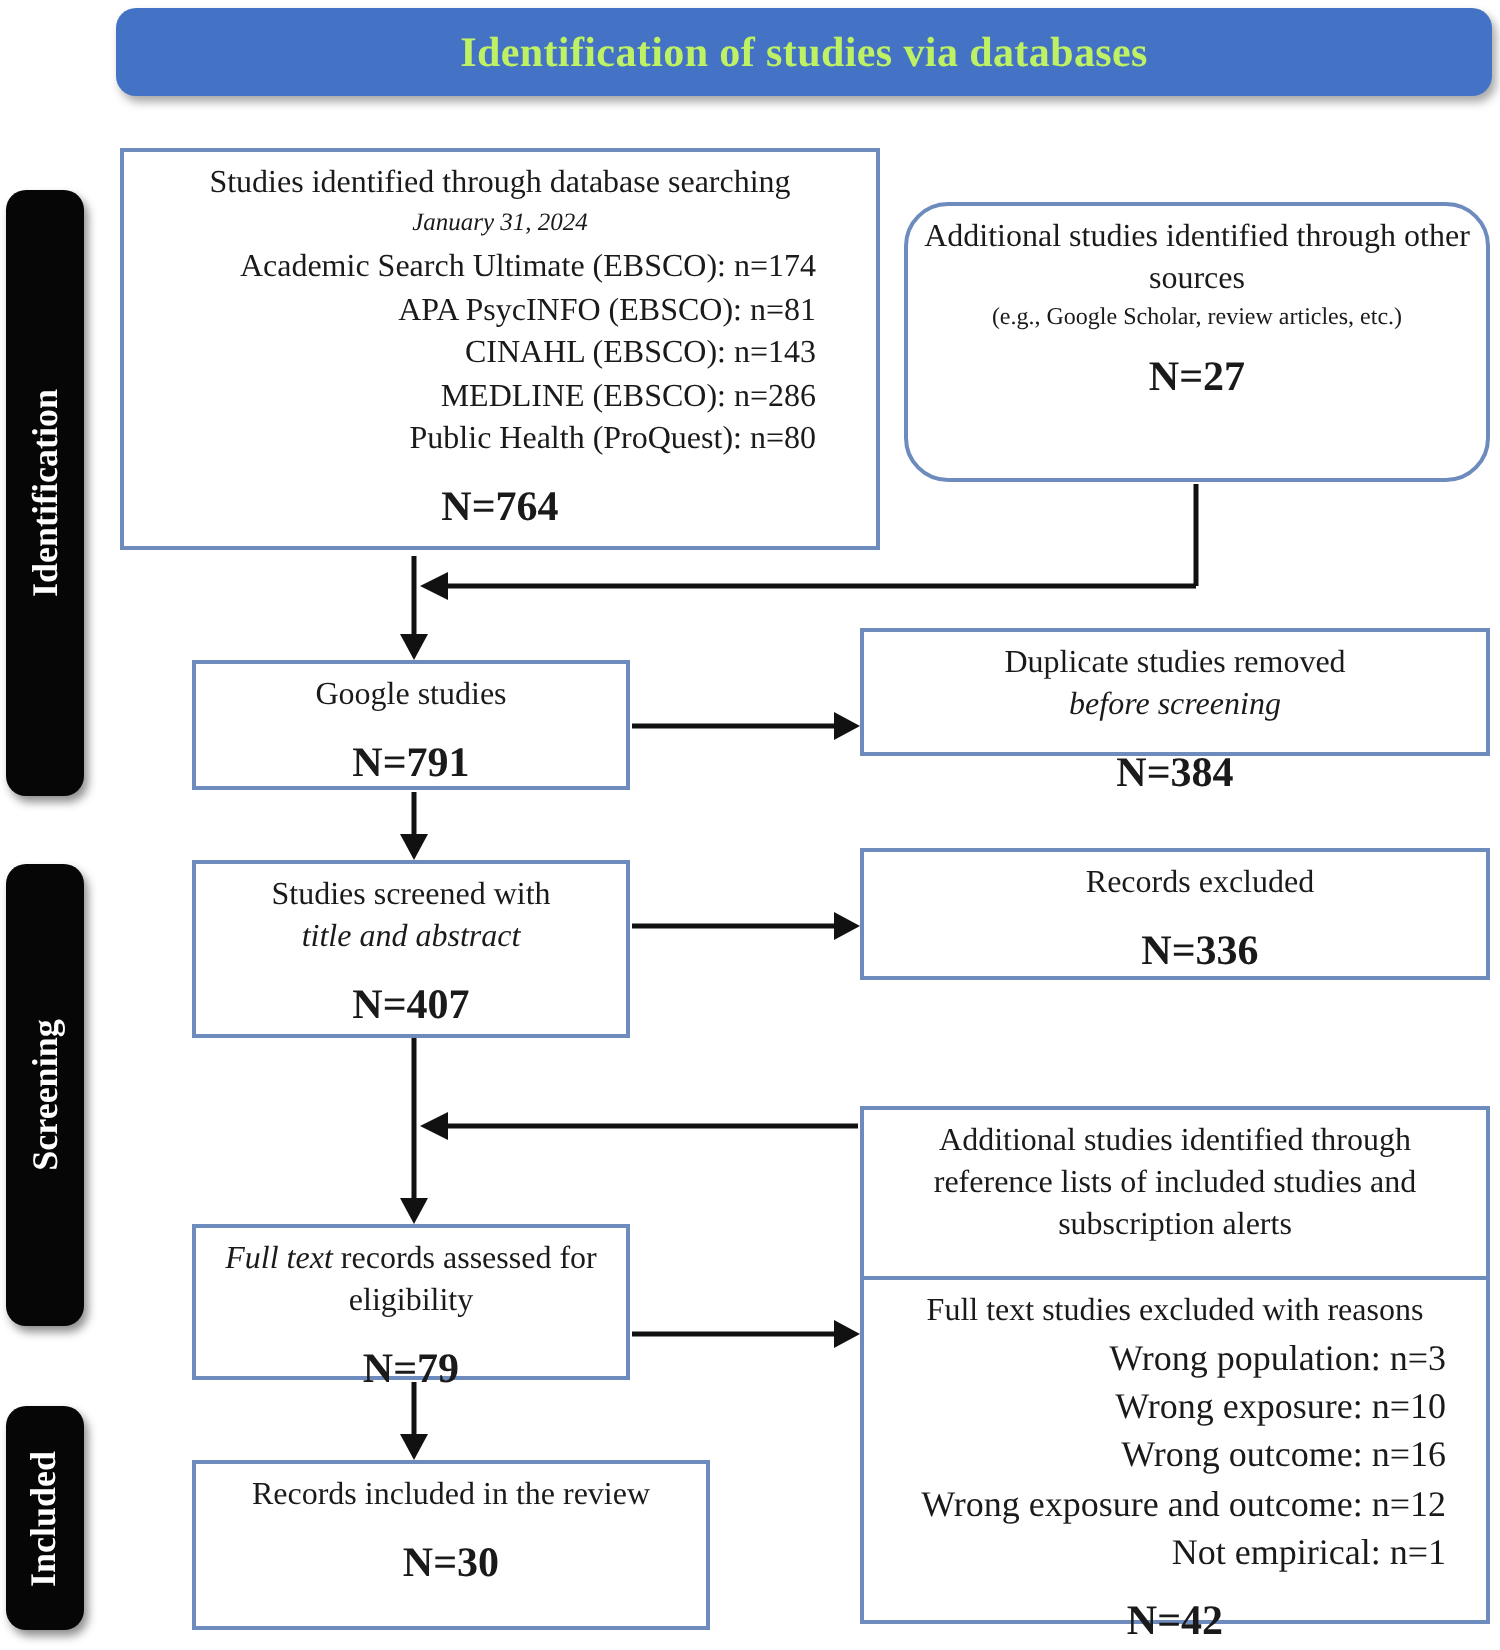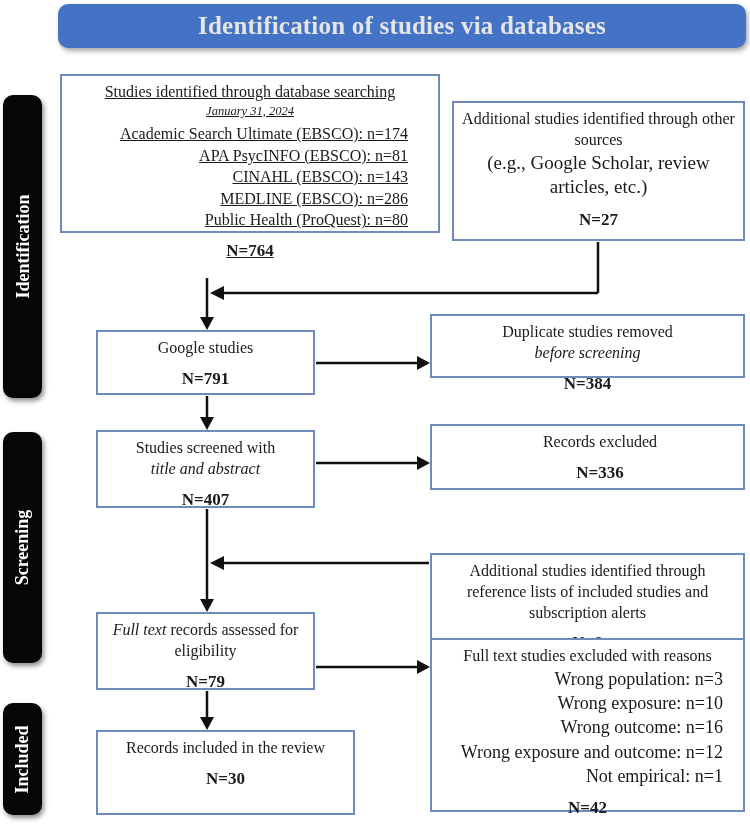--- a/index.html
+++ b/index.html
@@ -9,21 +9,21 @@
   }
   .canvas{position:absolute;inset:0;width:750px;height:825px;}
 
   
   .banner{
     position:absolute;left:58px;top:4px;width:688px;height:44px;
     background:#4472C4;border-radius:10px;
     box-shadow:2px 3px 5px rgba(0,0,0,0.35);
     display:flex;align-items:center;justify-content:center;
   }
-  .banner span{color:#e5e5e5;font-weight:bold;font-size:25px;letter-spacing:0.2px;}
+  .banner span{color:#bef264;font-weight:bold;font-size:21px;letter-spacing:0.2px;}
 
   
   .stage{
     position:absolute;left:3px;width:39px;background:#060606;border-radius:10px;
     box-shadow:2px 3px 5px rgba(0,0,0,0.45);
     display:flex;align-items:center;justify-content:center;
   }
   .stage span{
     transform:rotate(-90deg);white-space:nowrap;color:#ffffff;
     font-weight:bold;font-size:18px;
@@ -31,31 +31,31 @@
   .stage-identification{top:95px;height:303px;}
   .stage-screening{top:432px;height:231px;}
   .stage-included{top:703px;height:112px;}
 
   
   .fbox{
     position:absolute;background:#ffffff;border:2px solid #6d8bbd;
     box-sizing:border-box;text-align:center;font-size:16px;line-height:1.3;
   }
   .fbox .pad{padding:6px 8px;}
-  .ntotal{font-weight:bold;font-size:17px;margin-top:9px;}
+  .ntotal{font-weight:bold;font-size:21px;margin-top:9px;}
   .italic{font-style:italic;}
   .date-line{font-style:italic;font-size:12.5px;margin-bottom:4px;}
   .rlist{text-align:right;padding-right:22px;font-size:16px;line-height:1.35;}
   .rlist2{text-align:right;padding-right:12px;font-size:18px;line-height:1.35;}
 
-  .box-db{left:60px;top:74px;width:380px;height:159px;text-decoration:underline;}
-  .box-other{left:452px;top:101px;width:293px;height:140px;}
+  .box-db{left:60px;top:74px;width:380px;height:201px;}
+  .box-other{left:452px;top:101px;width:293px;height:140px;border-radius:22px;}
   .box-total{left:96px;top:330px;width:219px;height:65px;}
   .box-dup{left:430px;top:314px;width:315px;height:64px;}
-  .box-screened{left:96px;top:430px;width:219px;height:78px;}
+  .box-screened{left:96px;top:430px;width:219px;height:89px;}
   .box-recexcl{left:430px;top:424px;width:315px;height:66px;padding-left:25px;}
   .box-ref{left:430px;top:509px;width:315px;height:109px;margin-top:44px;}
   .box-fulltext{left:96px;top:612px;width:219px;height:78px;}
   .box-ftexcl{left:430px;top:638px;width:315px;height:174px;}
   .box-included{left:96px;top:730px;width:259px;height:85px;}
 
   svg.arrows{position:absolute;inset:0;pointer-events:none;}
 </style>
 </head>
 <body>
@@ -122,21 +122,21 @@
         <div>MEDLINE (EBSCO): n=286</div>
         <div>Public Health (ProQuest): n=80</div>
       </div>
       <div class="ntotal">N=764</div>
     </div>
   </div>
 
   <div class="fbox box-other">
     <div class="pad">
       <div>Additional studies identified through other sources</div>
-      <div style="font-size:19px;">(e.g., Google Scholar, review articles, etc.)</div>
+      <div style="font-size:12px;">(e.g., Google Scholar, review articles, etc.)</div>
       <div class="ntotal">N=27</div>
     </div>
   </div>
 
   <div class="fbox box-total">
     <div class="pad">
       <div>Google studies</div>
       <div class="ntotal">N=791</div>
     </div>
   </div>

